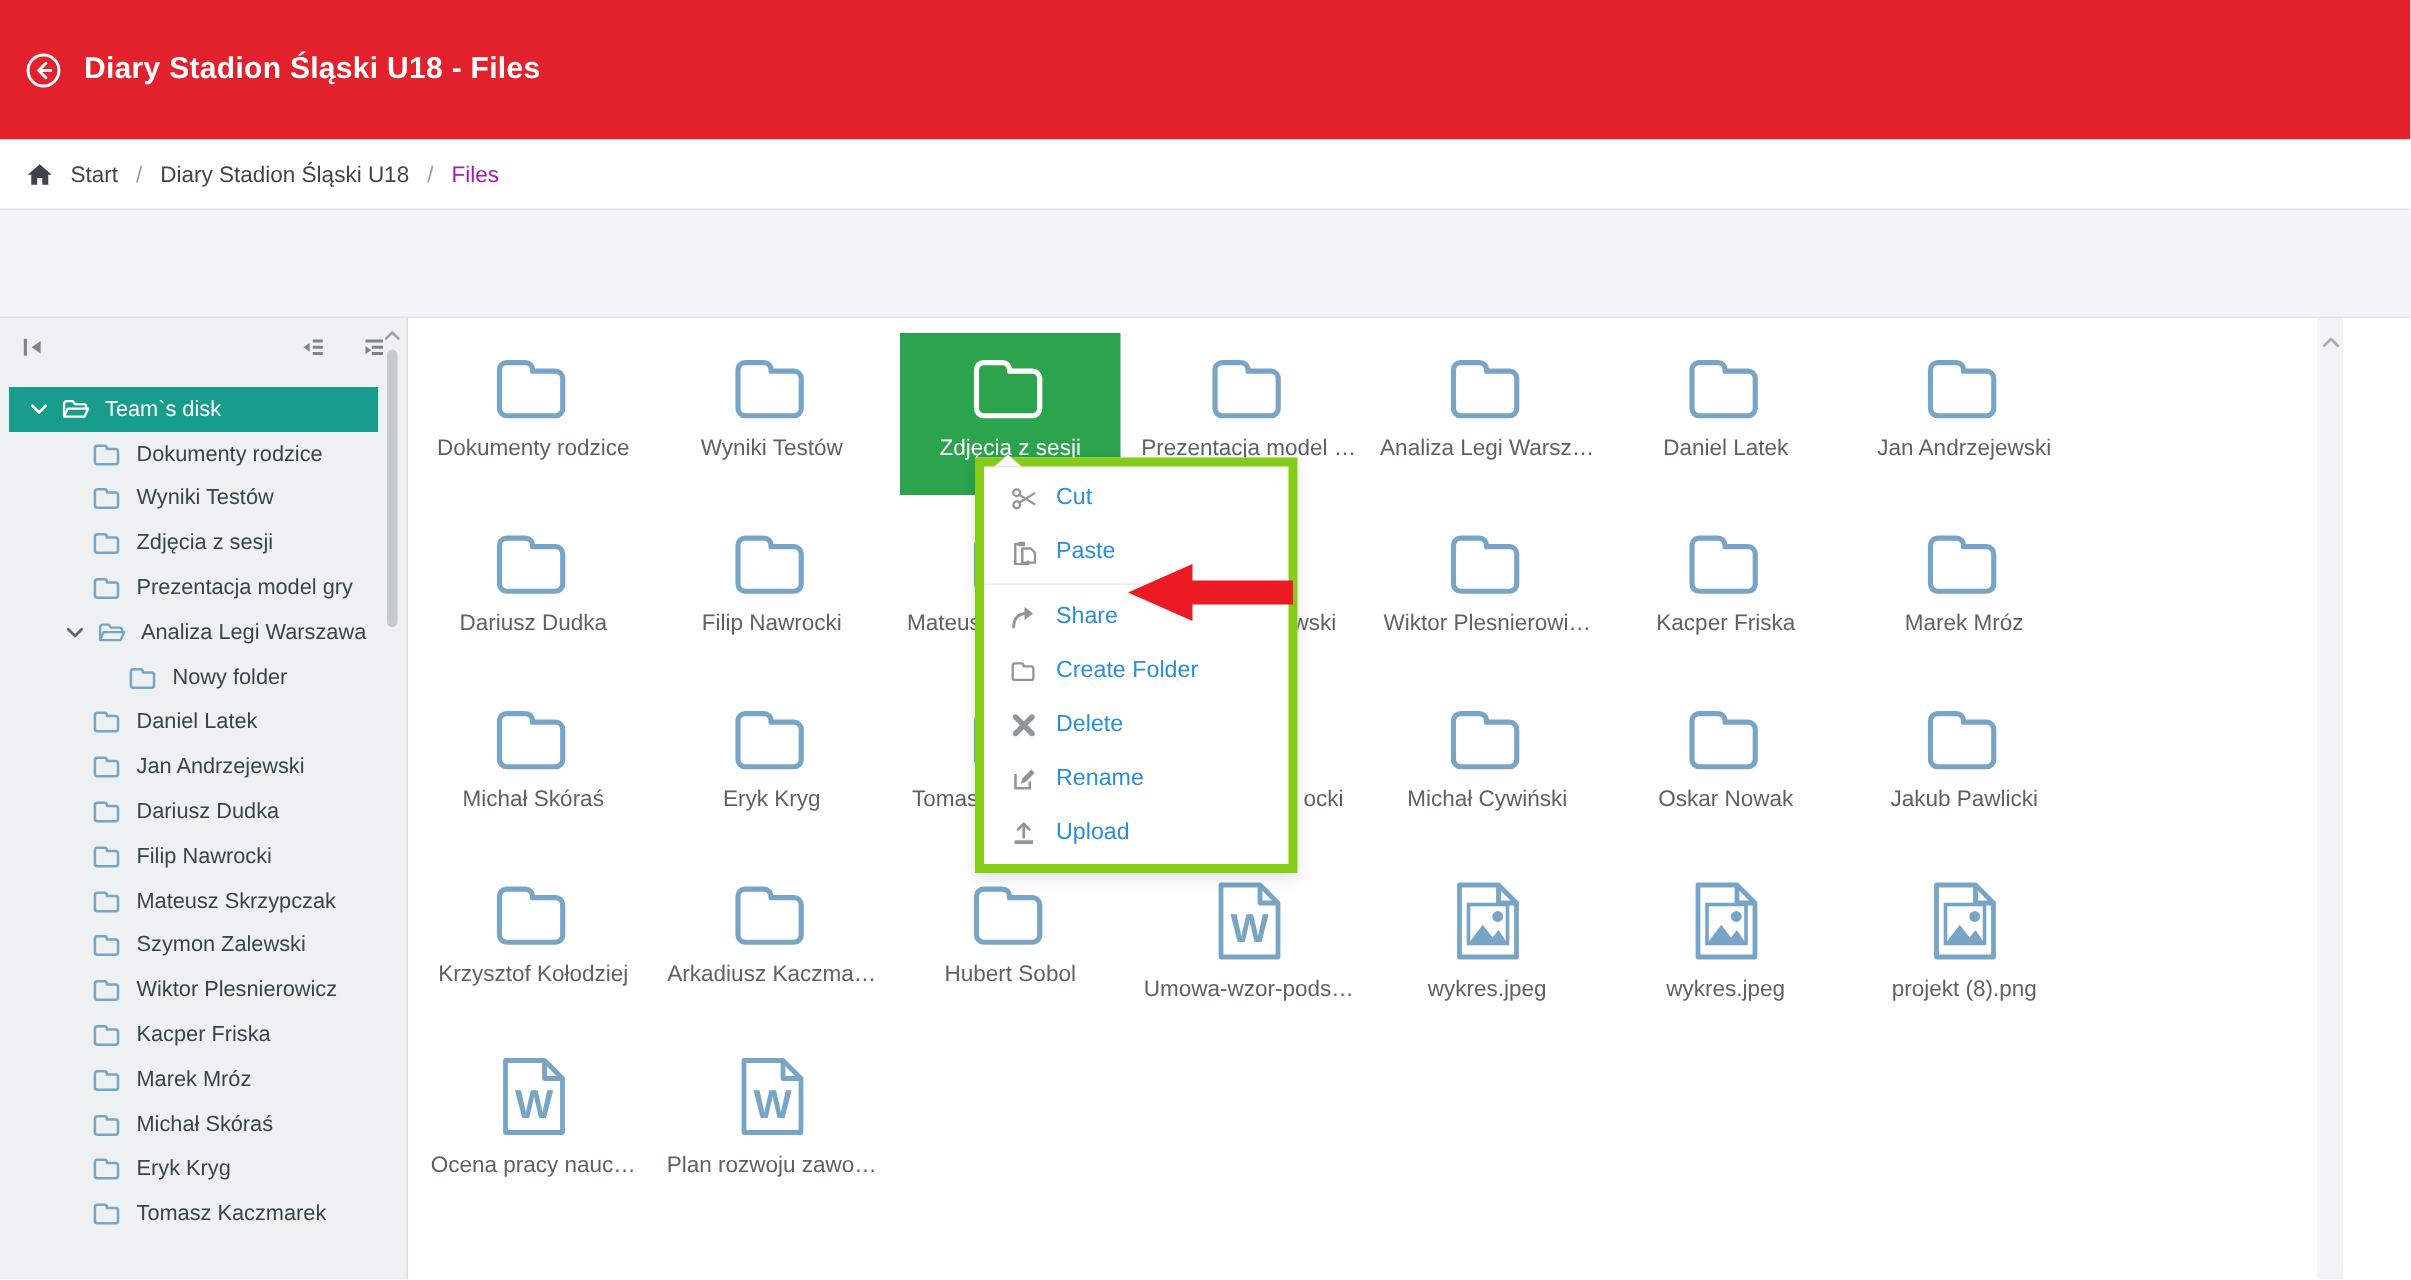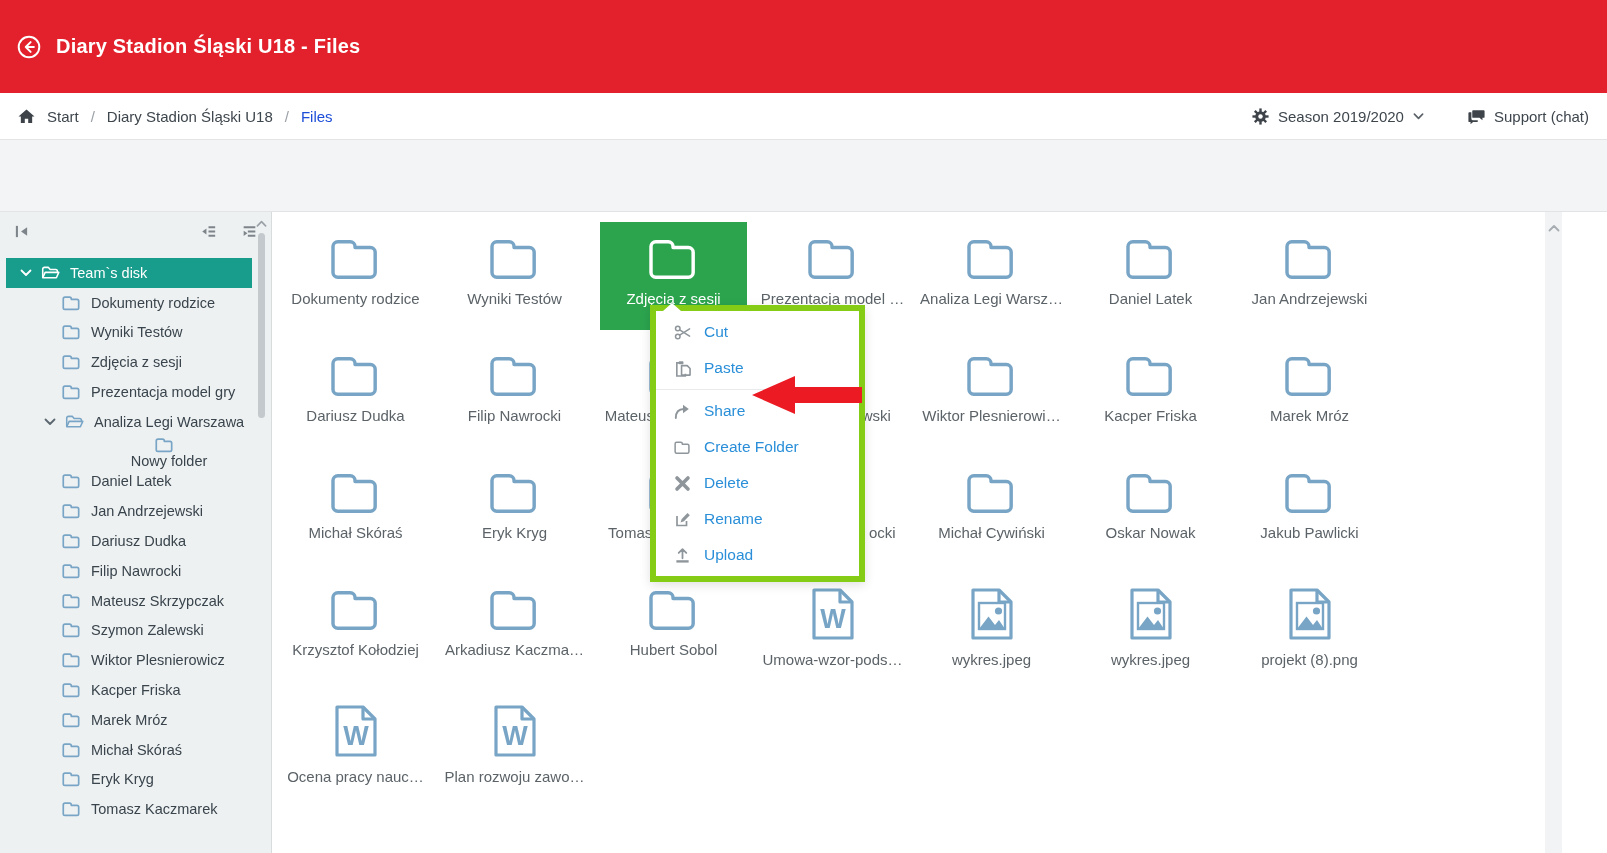--- a/index.html
+++ b/index.html
@@ -9,21 +9,21 @@
 
   
   #appbar { left:0; top:0; width:1607px; height:93px; background:#e2212c; display:flex; align-items:center; padding:0 16px; }
   #appbar .back { width:26px; height:26px; margin-right:14px; cursor:pointer; }
   #appbar h1 { color:#fff; font-size:20px; font-weight:bold; letter-spacing:.2px; }
 
   
   #topbar { left:0; top:93px; width:1607px; height:47px; background:#fff; border-bottom:1px solid #e4e4e4; display:flex; align-items:center; padding:0 18px; font-size:15px; color:#3e464d; }
   #topbar .crumb { display:flex; align-items:center; gap:12px; }
   #topbar .sep { color:#9aa0a6; }
-  #topbar .muted { color:#1d4ed8; }
+  #topbar .muted { color:#a21caf; }
   #topbar .right { margin-left:auto; display:flex; align-items:center; gap:10px; }
   #topbar .right .grp { display:flex; align-items:center; gap:9px; cursor:pointer; }
   #topbar .right .grp + .grp { margin-left:34px; }
   .ic16 { width:17px; height:17px; color:#3d4349; }
   .ic12 { width:11px; height:11px; color:#5a6167; }
 
   
   #toolbar { left:0; top:140px; width:1607px; height:72px; background:#f3f4f5; border-bottom:1px solid #e2e3e4; }
   .tbtn { position:absolute; top:167px; height:38px; background:#fff; border:1px solid #d8dadb; border-radius:4px; display:flex; align-items:center; justify-content:center; cursor:pointer; color:#6c7379; }
   .tbtn.dis { color:#c6cacd; cursor:default; }
@@ -47,21 +47,21 @@
   #side-head svg { width:15px; height:15px; cursor:pointer; }
   #tree { position:absolute; left:6px; top:46px; width:246px; list-style:none; }
   #tree li { height:29.8px; display:flex; align-items:center; font-size:14.5px; color:#39444c; cursor:pointer; white-space:nowrap; }
   #tree li.sel { background:#189c8c; color:#fff; }
   #tree .chev { width:12px; height:12px; margin-right:9px; flex:none; }
   #tree .tfold { width:19px; height:16px; margin-right:10px; flex:none; color:#78a5c6; }
   #tree li.sel .tfold { color:#fff; }
   .lv0 { padding-left:14px; }
   .lv1 { padding-left:56px; }
   .lv1o{ padding-left:38px; }
-  .lv2 { padding-left:80px;flex-direction:column; }
+  .lv2 { padding-left:80px; }
   
   #side-scroll { position:absolute; left:255px; top:214px; width:13px; height:620px; }
   #side-scroll .up { color:#9aa1a6; width:11px; height:11px; margin:4px auto 4px; display:block; }
   #side-scroll .thumb { width:7px; margin:0 auto; height:185px; background:#c3c9cc; border-radius:4px; }
 
   
   #main { left:272px; top:212px; width:1273px; height:641px; background:#fff; }
   #main-scroll { position:absolute; left:1545px; top:212px; width:17px; height:641px; background:#f2f3f4; }
   #main-scroll .up { color:#a6acb1; width:12px; height:12px; display:block; margin:10px auto; }
 
@@ -238,37 +238,20 @@
     <div class="crumb">
       <svg class="ic16">
           <use href="#sym-home"></use>
         </svg>
       <span>Start</span>
       <span class="sep">/</span>
       <span>Diary Stadion Śląski U18</span>
       <span class="sep">/</span>
       <span class="muted">Files</span>
     </div>
-    <div class="right">
-      <div class="grp">
-        <svg class="ic16">
-            <use href="#sym-gear"></use>
-          </svg>
-        <span>Season 2019/2020</span>
-        <svg class="ic12">
-            <use href="#sym-chev-down"></use>
-          </svg>
-      </div>
-      <div class="grp">
-        <svg class="ic16">
-            <use href="#sym-chat"></use>
-          </svg>
-        <span>Support (chat)</span>
-      </div>
-    </div>
   </nav>
 
   <div id="toolbar" class="abs">
     <div class="tbtn" id="btn-more">
         <svg style="width:15px;height:17px">
           <use href="#sym-dbl-chev"></use>
         </svg>
       </div>
     <div class="tbtn dis" id="btn-back">
         <svg style="width:9px;height:15px">

